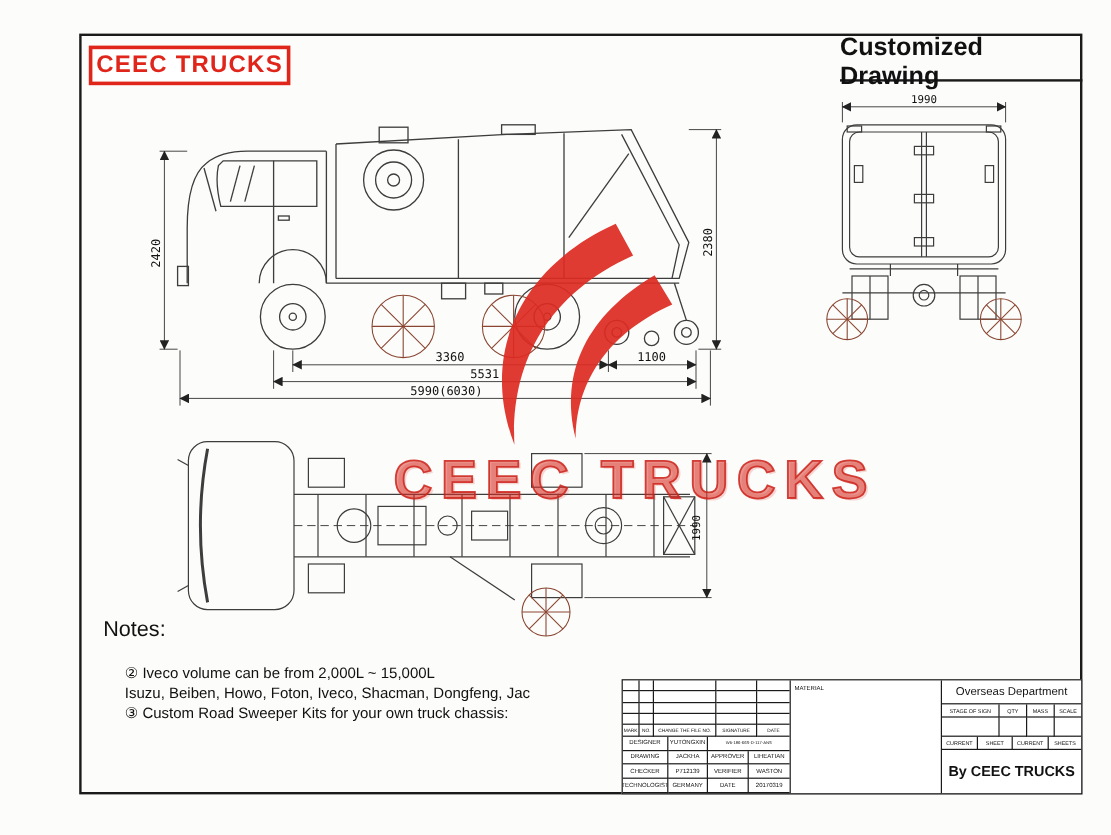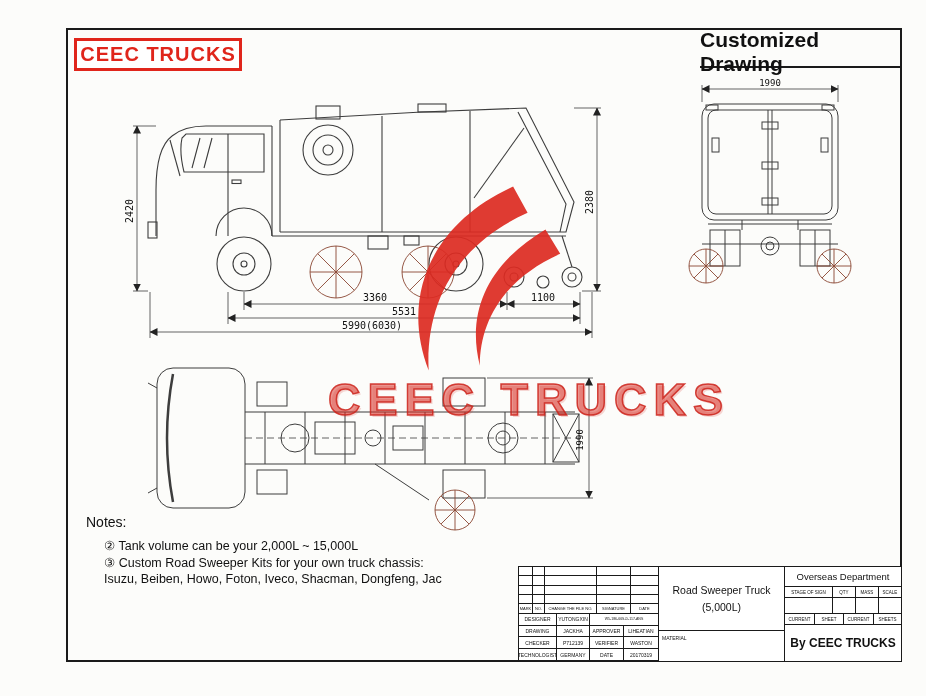--- a/index.html
+++ b/index.html
@@ -31,21 +31,21 @@
   .dwg.top  { left:145px; top:352px; width:455px; height:180px; }
   .logo-swoosh { position:absolute; left:372px; top:178px; width:205px; height:200px; z-index:5; opacity:0.92; }
   .watermark-text {
     position:absolute; left:328px; top:374px; z-index:5;
     font-size:45px; font-weight:800; letter-spacing:7px; white-space:nowrap;
     color:rgba(216,44,34,0.50);
     -webkit-text-stroke:1.5px rgba(205,35,27,0.85);
     text-shadow:2px 2px 0 rgba(216,44,34,0.18);
   }
   .notes { position:absolute; left:86px; top:514px; width:430px; z-index:3; }
-  .notes-heading { font-size:14px; margin-bottom:8px; }
+  .notes-heading { font-size:18px; margin-bottom:18px; }
   .note-line { margin-left:18px; font-size:12.5px; line-height:16.5px; white-space:nowrap; }
 
   
   .title-block {
     position:absolute; left:518px; top:566px; width:384px; height:96px;
     display:flex; background:#fff; border:1px solid #1a1a1a; z-index:6;
     font-family:"Liberation Sans", sans-serif;
   }
   .tb-left { width:140px; border-right:1px solid #1a1a1a; display:flex; flex-direction:column; }
   .tb-mid  { width:126px; border-right:1px solid #1a1a1a; display:flex; flex-direction:column; }
@@ -278,23 +278,23 @@
 <svg class="logo-swoosh" viewBox="0 0 205 200">
   <g transform="rotate(8 102 100)" fill="#dd2b22">
     <path d="M128,4 C55,50 30,126 70,198 C58,136 76,72 146,28 Z"></path>
     <path d="M166,42 C116,82 98,132 120,186 C114,144 130,98 184,64 Z"></path>
   </g>
 </svg>
 <div class="watermark-text">CEEC TRUCKS</div>
 
 <div class="notes">
   <div class="notes-heading">Notes:</div>
-  <div class="note-line">② Tank volume can be your 2,000L ~ 15,000L</div>
+  <div class="note-line">② Iveco volume can be from 2,000L ~ 15,000L</div>
+  <div class="note-line">Isuzu, Beiben, Howo, Foton, Iveco, Shacman, Dongfeng, Jac</div>
   <div class="note-line">③ Custom Road Sweeper Kits for your own truck chassis:</div>
-  <div class="note-line">Isuzu, Beiben, Howo, Foton, Iveco, Shacman, Dongfeng, Jac</div>
 </div>
 
 <div class="title-block">
   <div class="tb-left">
     <div class="tb-row rev-row">
         <div class="tb-cell c1"></div>
         <div class="tb-cell c2"></div>
         <div class="tb-cell c3"></div>
         <div class="tb-cell c4"></div>
         <div class="tb-cell c5"></div>
@@ -345,24 +345,20 @@
       <div class="tb-cell s4">WASTON</div>
     </div>
     <div class="tb-row sign-row">
       <div class="tb-cell s1">TECHNOLOGIST</div>
       <div class="tb-cell s2">GERMANY</div>
       <div class="tb-cell s3">DATE</div>
       <div class="tb-cell s4">20170319</div>
     </div>
   </div>
   <div class="tb-mid">
-    <div class="product">
-      <div>Road Sweeper Truck</div>
-      <div>(5,000L)</div>
-    </div>
     <div class="material">MATERIAL</div>
   </div>
   <div class="tb-right">
     <div class="dept">Overseas Department</div>
     <div class="tb-row stage-row">
       <div class="tb-cell g1">STAGE OF SIGN</div>
       <div class="tb-cell g2">QTY</div>
       <div class="tb-cell g3">MASS</div>
       <div class="tb-cell g4">SCALE</div>
     </div>

